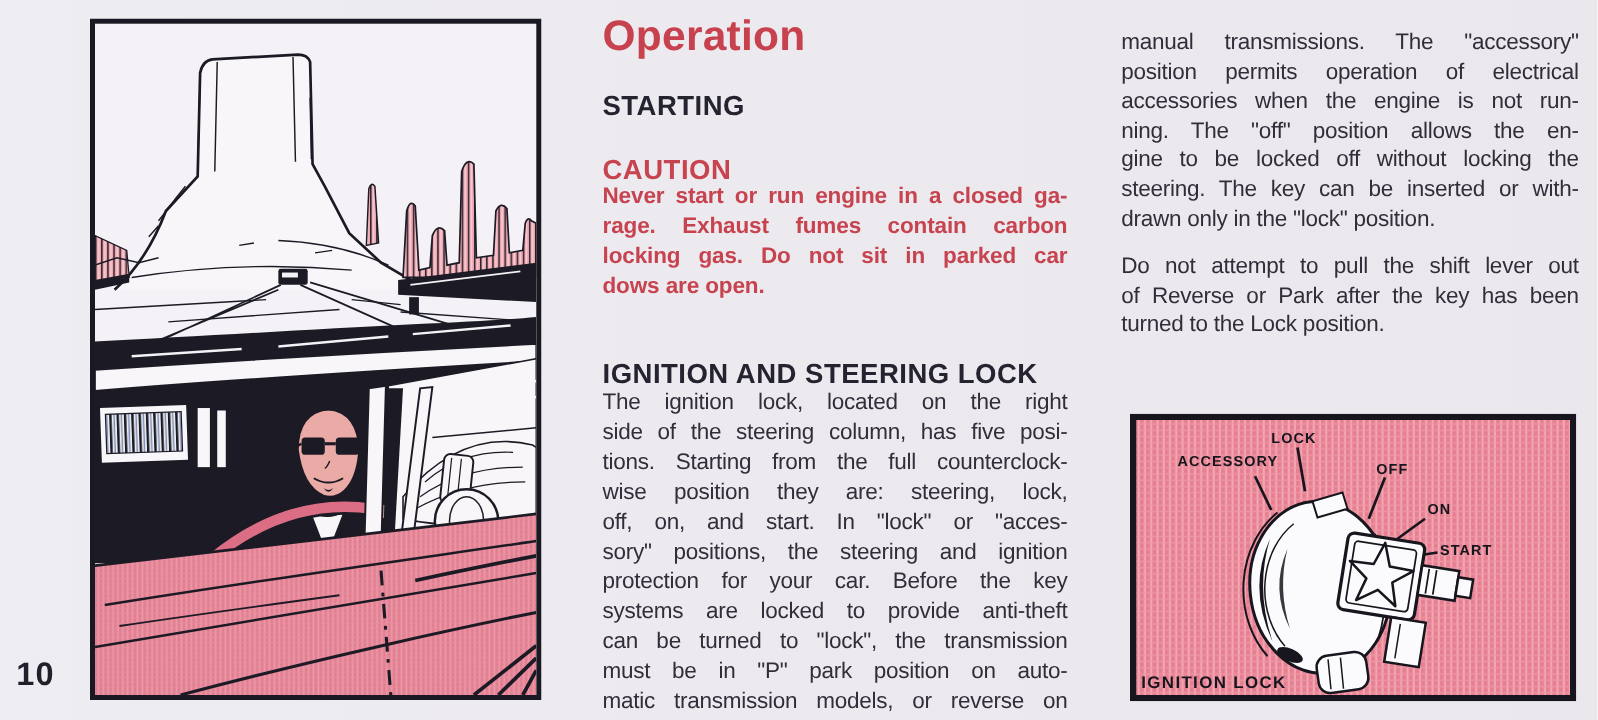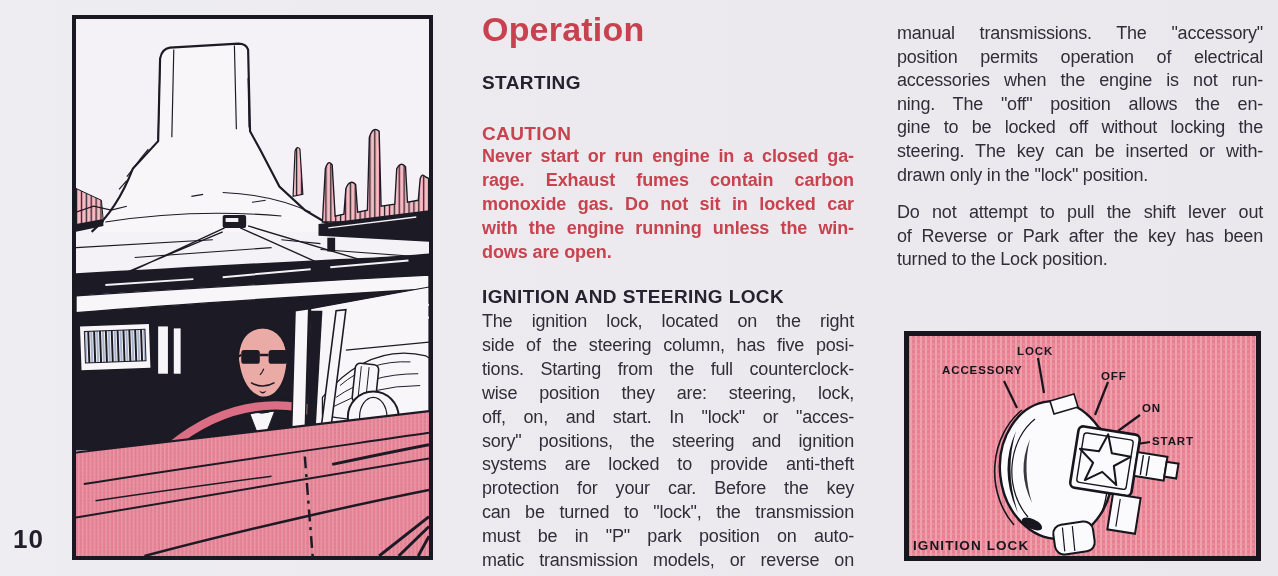--- a/index.html
+++ b/index.html
@@ -19,21 +19,21 @@
     font-size:26px;font-weight:bold;color:#221f2a;letter-spacing:1px;
   }
   .col{position:absolute;top:0;height:576px;}
   .col-mid{left:482px;width:372px;}
   .col-right{left:897px;width:366px;}
   .abs{position:absolute;left:0;right:0;}
   .main-title{
     top:10px;font-size:34px;font-weight:bold;color:#c7424e;letter-spacing:.2px;
   }
   .subhead{
-    font-size:19px;font-weight:bold;color:#262330;letter-spacing:.4px;
+    font-size:22px;font-weight:bold;color:#262330;letter-spacing:.4px;
   }
   .subhead.red{color:#c6434f;}
   .bodytext{font-size:18px;line-height:23.9px;letter-spacing:-0.2px;}
   .bodytext.red{color:#c6434f;font-weight:bold;letter-spacing:-0.1px;}
   .jline{text-align:justify;text-align-last:justify;white-space:normal;}
   .jline.jlast{text-align-last:left;}
   .diagram{
     position:absolute;left:904px;top:331px;width:357px;height:230px;
   }
   .diagram svg{position:absolute;left:0;top:0;width:100%;height:100%;}
@@ -156,34 +156,33 @@
 
 <div class="page-number">10</div>
 
 <div class="col col-mid">
   <div class="abs main-title">Operation</div>
   <div class="abs subhead" style="top:72px">STARTING</div>
   <div class="abs subhead red" style="top:123px">CAUTION</div>
   <div class="abs bodytext red" style="top:145px">
       <div class="jline">Never start or run engine in a closed ga-</div>
       <div class="jline">rage. Exhaust fumes contain carbon</div>
-      <div class="jline">monoxide gas. Do not sit in locked car</div>
-      <div class="jline">with the engine running unless the win-</div>
+      <div class="jline">locking gas. Do not sit in parked car</div>
       <div class="jline jlast">dows are open.</div>
     </div>
   <div class="abs subhead" style="top:286px">IGNITION AND STEERING LOCK</div>
   <div class="abs bodytext" style="top:310px">
       <div class="jline">The ignition lock, located on the right</div>
       <div class="jline">side of the steering column, has five posi-</div>
       <div class="jline">tions. Starting from the full counterclock-</div>
       <div class="jline">wise position they are: steering, lock,</div>
       <div class="jline">off, on, and start. In "lock" or "acces-</div>
       <div class="jline">sory" positions, the steering and ignition</div>
+      <div class="jline">protection for your car. Before the key</div>
       <div class="jline">systems are locked to provide anti-theft</div>
-      <div class="jline">protection for your car. Before the key</div>
       <div class="jline">can be turned to "lock", the transmission</div>
       <div class="jline">must be in "P" park position on auto-</div>
       <div class="jline">matic transmission models, or reverse on</div>
     </div>
 </div>
 
 <div class="col col-right">
   <div class="abs bodytext" style="top:22px;line-height:23.6px">
       <div class="jline">manual transmissions. The "accessory"</div>
       <div class="jline">position permits operation of electrical</div>

